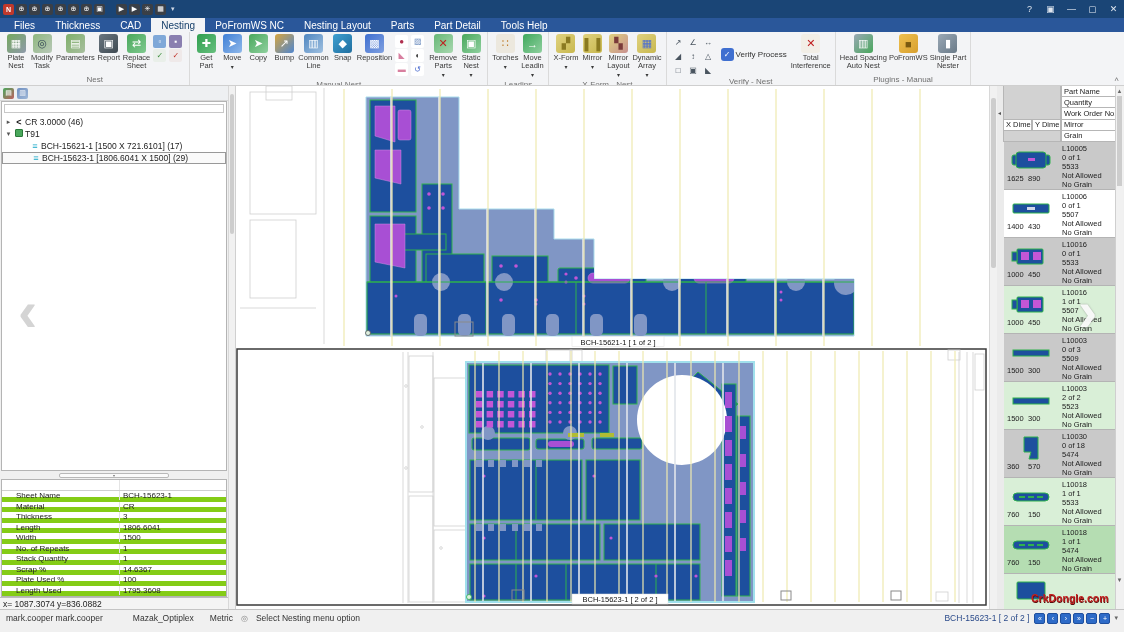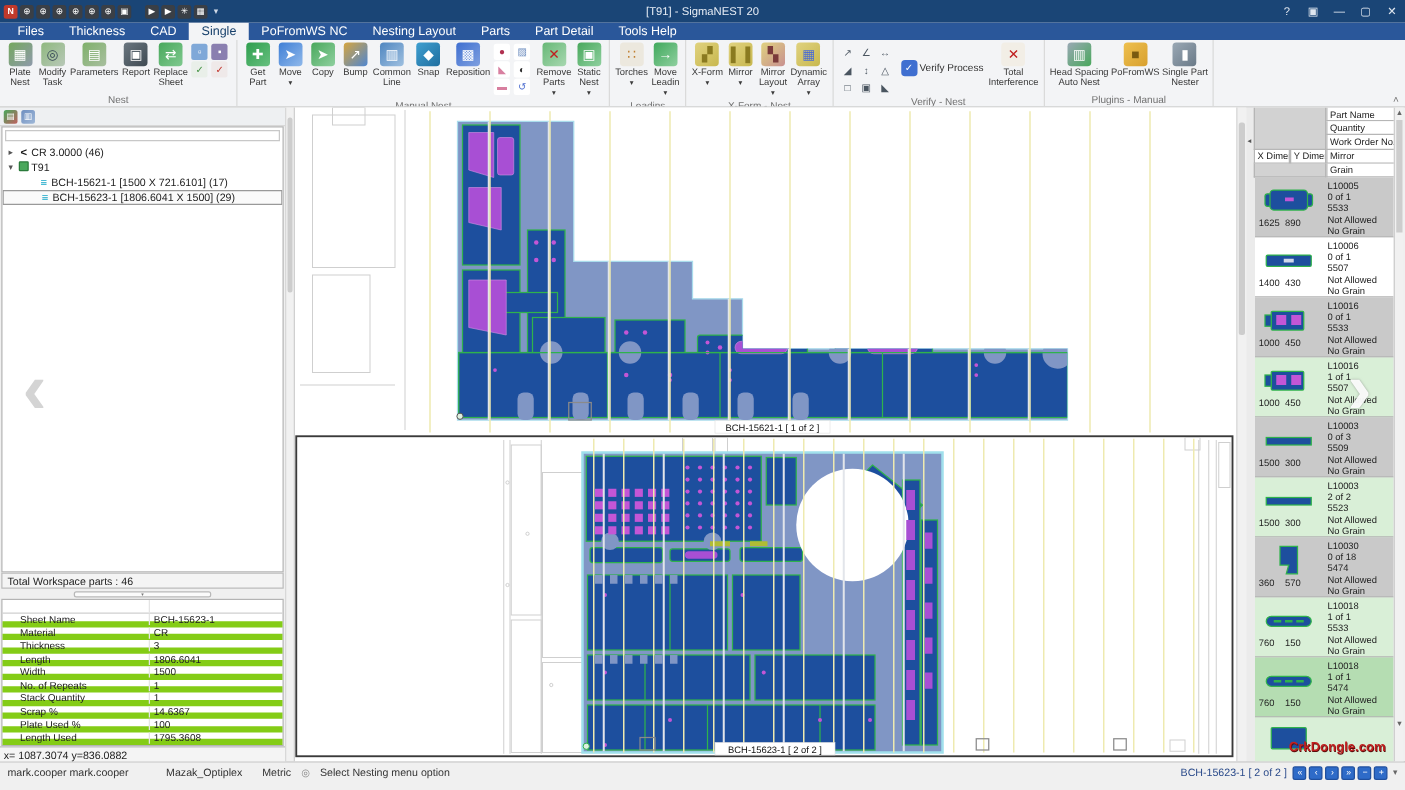--- a/index.html
+++ b/index.html
@@ -120,35 +120,34 @@
         <span class="ric ti" style="background: rgb(58, 63, 70); color: rgb(255, 255, 255);">⊕</span>
         <span class="ric ti" style="background: rgb(58, 63, 70); color: rgb(255, 255, 255);">⊕</span>
         <span class="ric ti" style="background: rgb(58, 63, 70); color: rgb(255, 255, 255);">▣</span>
         <span class="gap"></span>
         <span class="ric ti" style="background: rgb(58, 63, 70); color: rgb(255, 255, 255);">▶</span>
         <span class="ric ti" style="background: rgb(58, 63, 70); color: rgb(255, 255, 255);">▶</span>
         <span class="ric ti" style="background: rgb(58, 63, 70); color: rgb(255, 255, 255);">✳</span>
         <span class="ric ti" style="background: rgb(58, 63, 70); color: rgb(255, 255, 255);">▦</span>
         <span class="caret">▾</span>
       </div>
-    <div class="title-text">[T91] - SigmaNEST 20</div>
     <div class="win-controls">
         <span class="wc">?</span>
         <span class="wc">▣</span>
         <span class="wc">—</span>
         <span class="wc">▢</span>
         <span class="wc">✕</span>
       </div>
   </div>
 
   <div class="tabbar">
       <div class="tab">Files</div>
       <div class="tab">Thickness</div>
       <div class="tab">CAD</div>
-      <div class="tab active">Single</div>
+      <div class="tab active">Nesting</div>
       <div class="tab">PoFromWS NC</div>
       <div class="tab">Nesting Layout</div>
       <div class="tab">Parts</div>
       <div class="tab">Part Detail</div>
       <div class="tab">Tools Help</div>
     </div>
 
   <div class="ribbon">
     <span class="collapse-chevron">˄</span>
   <div class="rgroup">
@@ -355,21 +354,20 @@
               <span class="tic" style="color: rgb(23, 168, 200); font-weight: bold;">≡</span>
               <span>BCH-15621-1 [1500 X 721.6101]  (17)</span>
             </div>
             <div class="trow sel" style="padding-left: 18px;">
               <span class="exp"></span>
               <span class="tic" style="color: rgb(23, 168, 200); font-weight: bold;">≡</span>
               <span>BCH-15623-1 [1806.6041 X 1500]  (29)</span>
             </div>
           </div>
       </div>
-      <div class="lp-total">Total Workspace parts : 46</div>
       <div class="lp-splitter">
           <div class="handle">▾</div>
         </div>
       <div class="lp-table">
         <div class="ptr hdr">
             <div class="pl"></div>
             <div class="pv"></div>
           </div>
         <div id="sheetInfoRows">
             <div class="ptr">

